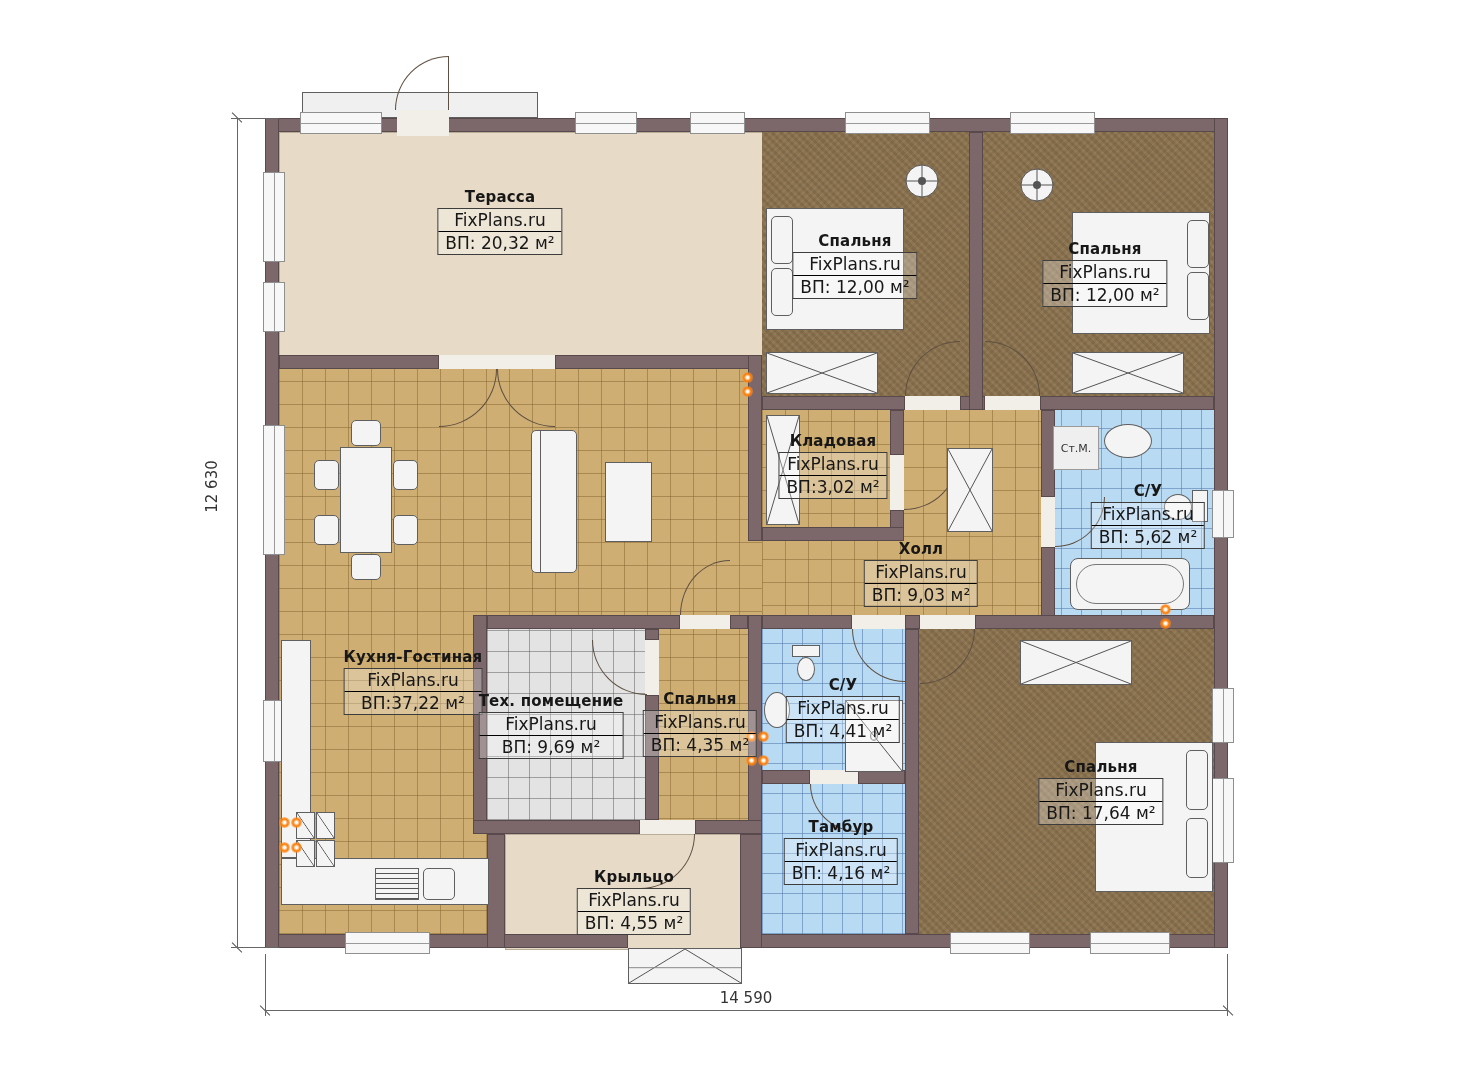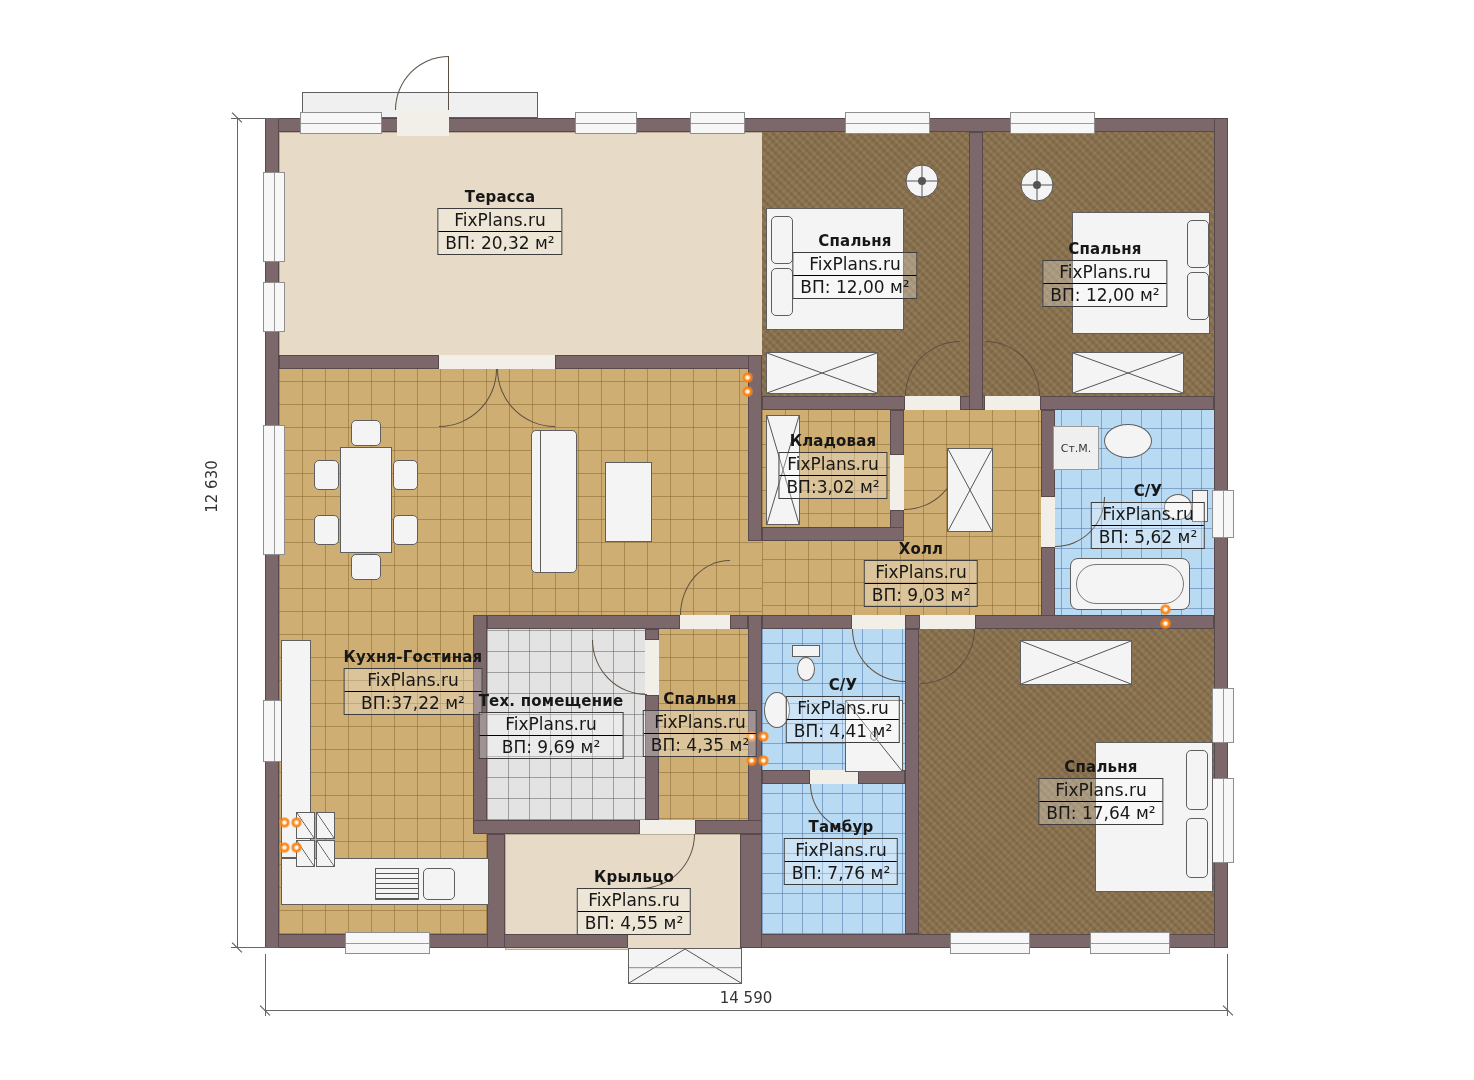--- a/index.html
+++ b/index.html
@@ -336,21 +336,21 @@
     <div class="room-name">С/У</div>
     <div class="label-box">
         <div class="row">FixPlans.ru</div>
         <div class="row">ВП: 4,41 м²</div>
       </div>
   </div>
   <div class="room-label" style="left:841px;top:818px">
     <div class="room-name">Тамбур</div>
     <div class="label-box">
         <div class="row">FixPlans.ru</div>
-        <div class="row">ВП: 7,76 м²</div>
+        <div class="row">ВП: 4,16 м²</div>
       </div>
   </div>
   <div class="room-label" style="left:1101px;top:758px">
     <div class="room-name">Спальня</div>
     <div class="label-box">
         <div class="row">FixPlans.ru</div>
         <div class="row">ВП: 17,64 м²</div>
       </div>
   </div>
   <div class="room-label" style="left:634px;top:868px">

